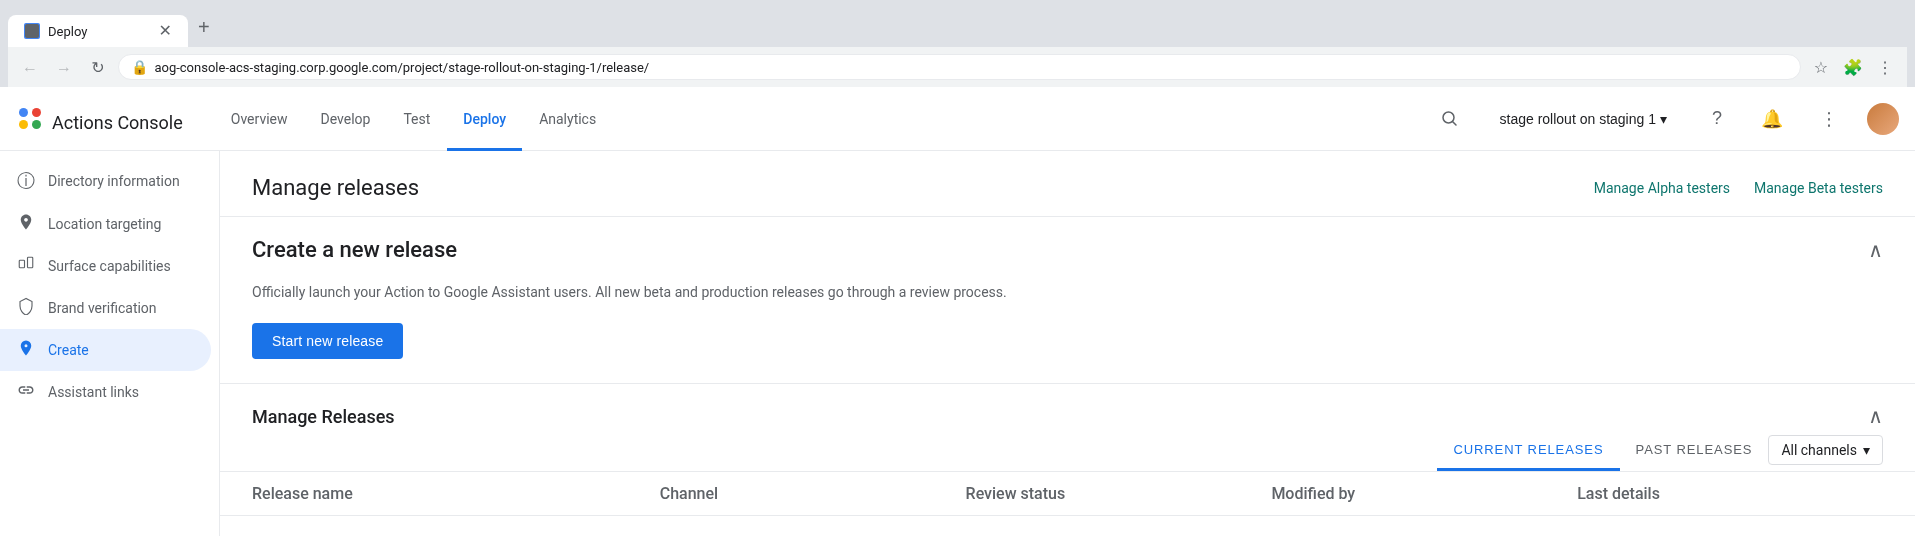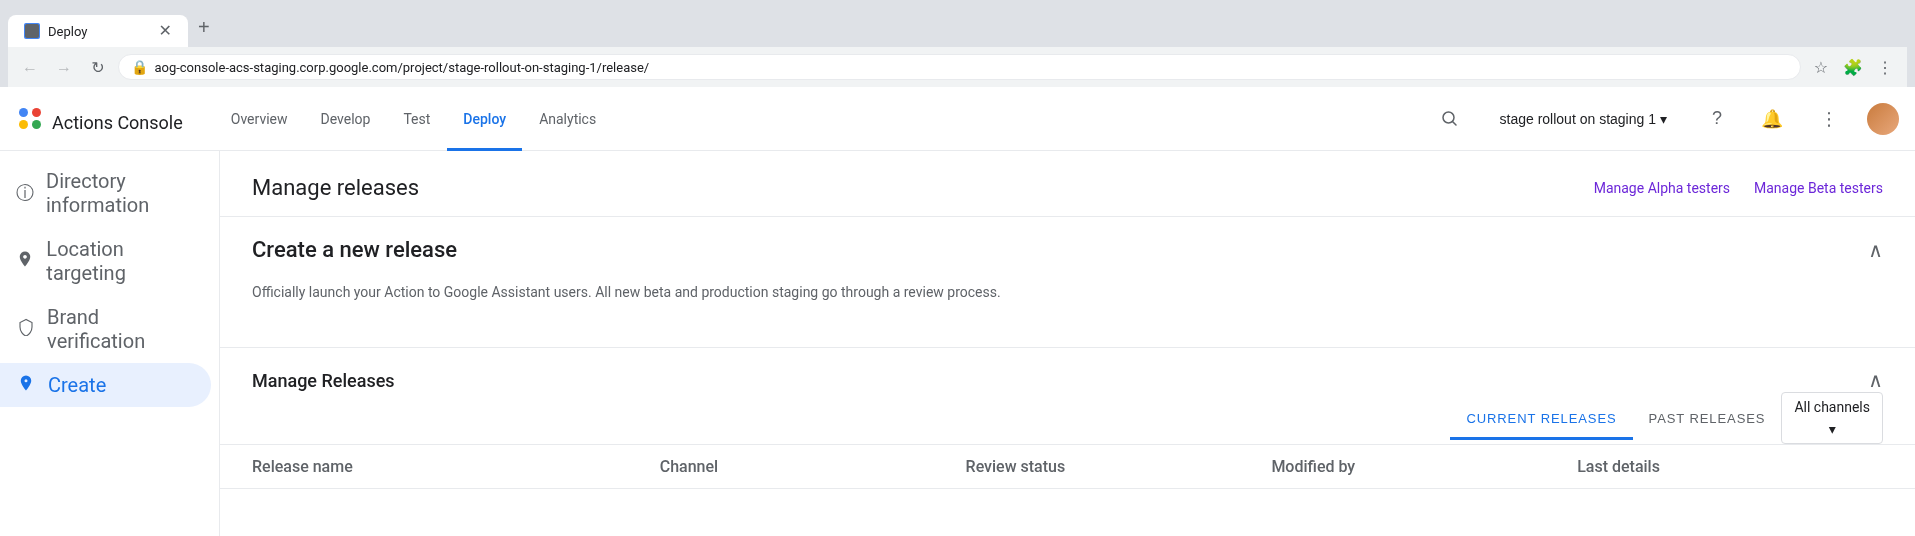--- a/index.html
+++ b/index.html
@@ -234,21 +234,21 @@
       margin-right: 8px;
     }
     .sidebar-item.active {
       background: #e8f0fe;
       color: #1a73e8;
     }
     .sidebar-item .si-icon {
       font-size: 18px;
       width: 20px; text-align: center;
     }
-    .sidebar-item .si-label { font-size: 20px; }
+    .sidebar-item .si-label { font-size: 14px; }
 
     
     .main-content {
       flex: 1;
       overflow-y: auto;
       background: #fff;
     }
     .content-header {
       display: flex;
       align-items: center;
@@ -259,21 +259,21 @@
     .content-header h1 {
       font-size: 22px;
       font-weight: 400;
       color: #202124;
     }
     .header-links {
       display: flex;
       gap: 24px;
     }
     .header-link {
-      color: #6d28d9;
+      color: #0f766e;
       font-size: 14px;
       cursor: pointer;
       text-decoration: none;
     }
 
     
     .section {
       border-bottom: 1px solid #e8eaed;
     }
     .section-header {
@@ -364,21 +364,20 @@
       display: flex;
       align-items: center;
       gap: 6px;
       border: 1px solid #dadce0;
       border-radius: 4px;
       padding: 6px 12px;
       font-size: 14px;
       color: #202124;
       cursor: pointer;
       background: #fff;
-      flex-direction: column;
     }
     .table-header {
       display: grid;
       grid-template-columns: 2fr 1.5fr 1.5fr 1.5fr 1.5fr;
       padding: 12px 32px;
       border-bottom: 1px solid #e8eaed;
       background: #fff;
     }
     .table-header-cell {
       font-size: 16px;
@@ -469,52 +468,70 @@
         <span class="si-icon">
           <svg width="18" height="18" viewBox="0 0 24 24" fill="none">
               <path d="M12 2C8.13 2 5 5.13 5 9c0 5.25 7 13 7 13s7-7.75 7-13c0-3.87-3.13-7-7-7zm0 9.5c-1.38 0-2.5-1.12-2.5-2.5s1.12-2.5 2.5-2.5 2.5 1.12 2.5 2.5-1.12 2.5-2.5 2.5z" fill="#5f6368"></path>
             </svg>
         </span>
         <span class="si-label">Location targeting</span>
       </div>
       <div class="sidebar-item">
         <span class="si-icon">
           <svg width="18" height="18" viewBox="0 0 24 24" fill="none">
+              <rect x="3" y="7" width="7" height="10" rx="1" stroke="#5f6368" stroke-width="1.5"></rect>
+              <rect x="14" y="3" width="7" height="14" rx="1" stroke="#5f6368" stroke-width="1.5"></rect>
+            </svg>
+        </span>
+        <span class="si-label">Surface capabilities</span>
+      </div>
+      <div class="sidebar-item">
+        <span class="si-icon">
+          <svg width="18" height="18" viewBox="0 0 24 24" fill="none">
               <path d="M12 2L4 6v6c0 5.5 3.8 10.7 8 12 4.2-1.3 8-6.5 8-12V6L12 2z" stroke="#5f6368" stroke-width="1.5"></path>
             </svg>
         </span>
         <span class="si-label">Brand verification</span>
       </div>
       <div class="sidebar-item active">
         <span class="si-icon">
           <svg width="18" height="18" viewBox="0 0 24 24" fill="none">
               <path d="M12 2a7 7 0 0 1 7 7c0 5-7 13-7 13S5 14 5 9a7 7 0 0 1 7-7zm0 5a2 2 0 1 0 0 4 2 2 0 0 0 0-4z" fill="#1a73e8"></path>
             </svg>
         </span>
         <span class="si-label">Create</span>
       </div>
+      <div class="sidebar-item">
+        <span class="si-icon">
+          <svg width="18" height="18" viewBox="0 0 24 24" fill="none">
+              <path d="M3.9 12c0-1.71 1.39-3.1 3.1-3.1h4V7H7c-2.76 0-5 2.24-5 5s2.24 5 5 5h4v-1.9H7c-1.71 0-3.1-1.39-3.1-3.1zM8 13h8v-2H8v2zm9-6h-4v1.9h4c1.71 0 3.1 1.39 3.1 3.1s-1.39 3.1-3.1 3.1h-4V17h4c2.76 0 5-2.24 5-5s-2.24-5-5-5z" fill="#5f6368"></path>
+            </svg>
+        </span>
+        <span class="si-label">Assistant links</span>
+      </div>
     </aside>
 
     <main class="main-content">
 
       <div class="content-header">
         <h1>Manage releases</h1>
         <div class="header-links">
           <a class="header-link">Manage Alpha testers</a>
           <a class="header-link">Manage Beta testers</a>
         </div>
       </div>
 
       <div class="section">
         <div class="section-header">
           <h2>Create a new release</h2>
           <button class="section-toggle">∧</button>
         </div>
         <div class="section-body">
-          <p class="section-description">Officially launch your Action to Google Assistant users. All new beta and production staging go through a review process.</p>
+          <p class="section-description">Officially launch your Action to Google Assistant users. All new beta and production releases go through a review process.</p>
+          <button class="btn-primary">Start new release</button>
         </div>
       </div>
 
       <div>
         <div class="releases-section-header">
           <h2>Manage Releases</h2>
           <button class="section-toggle">∧</button>
         </div>
         <div class="tabs-row">
           <div class="tabs">

